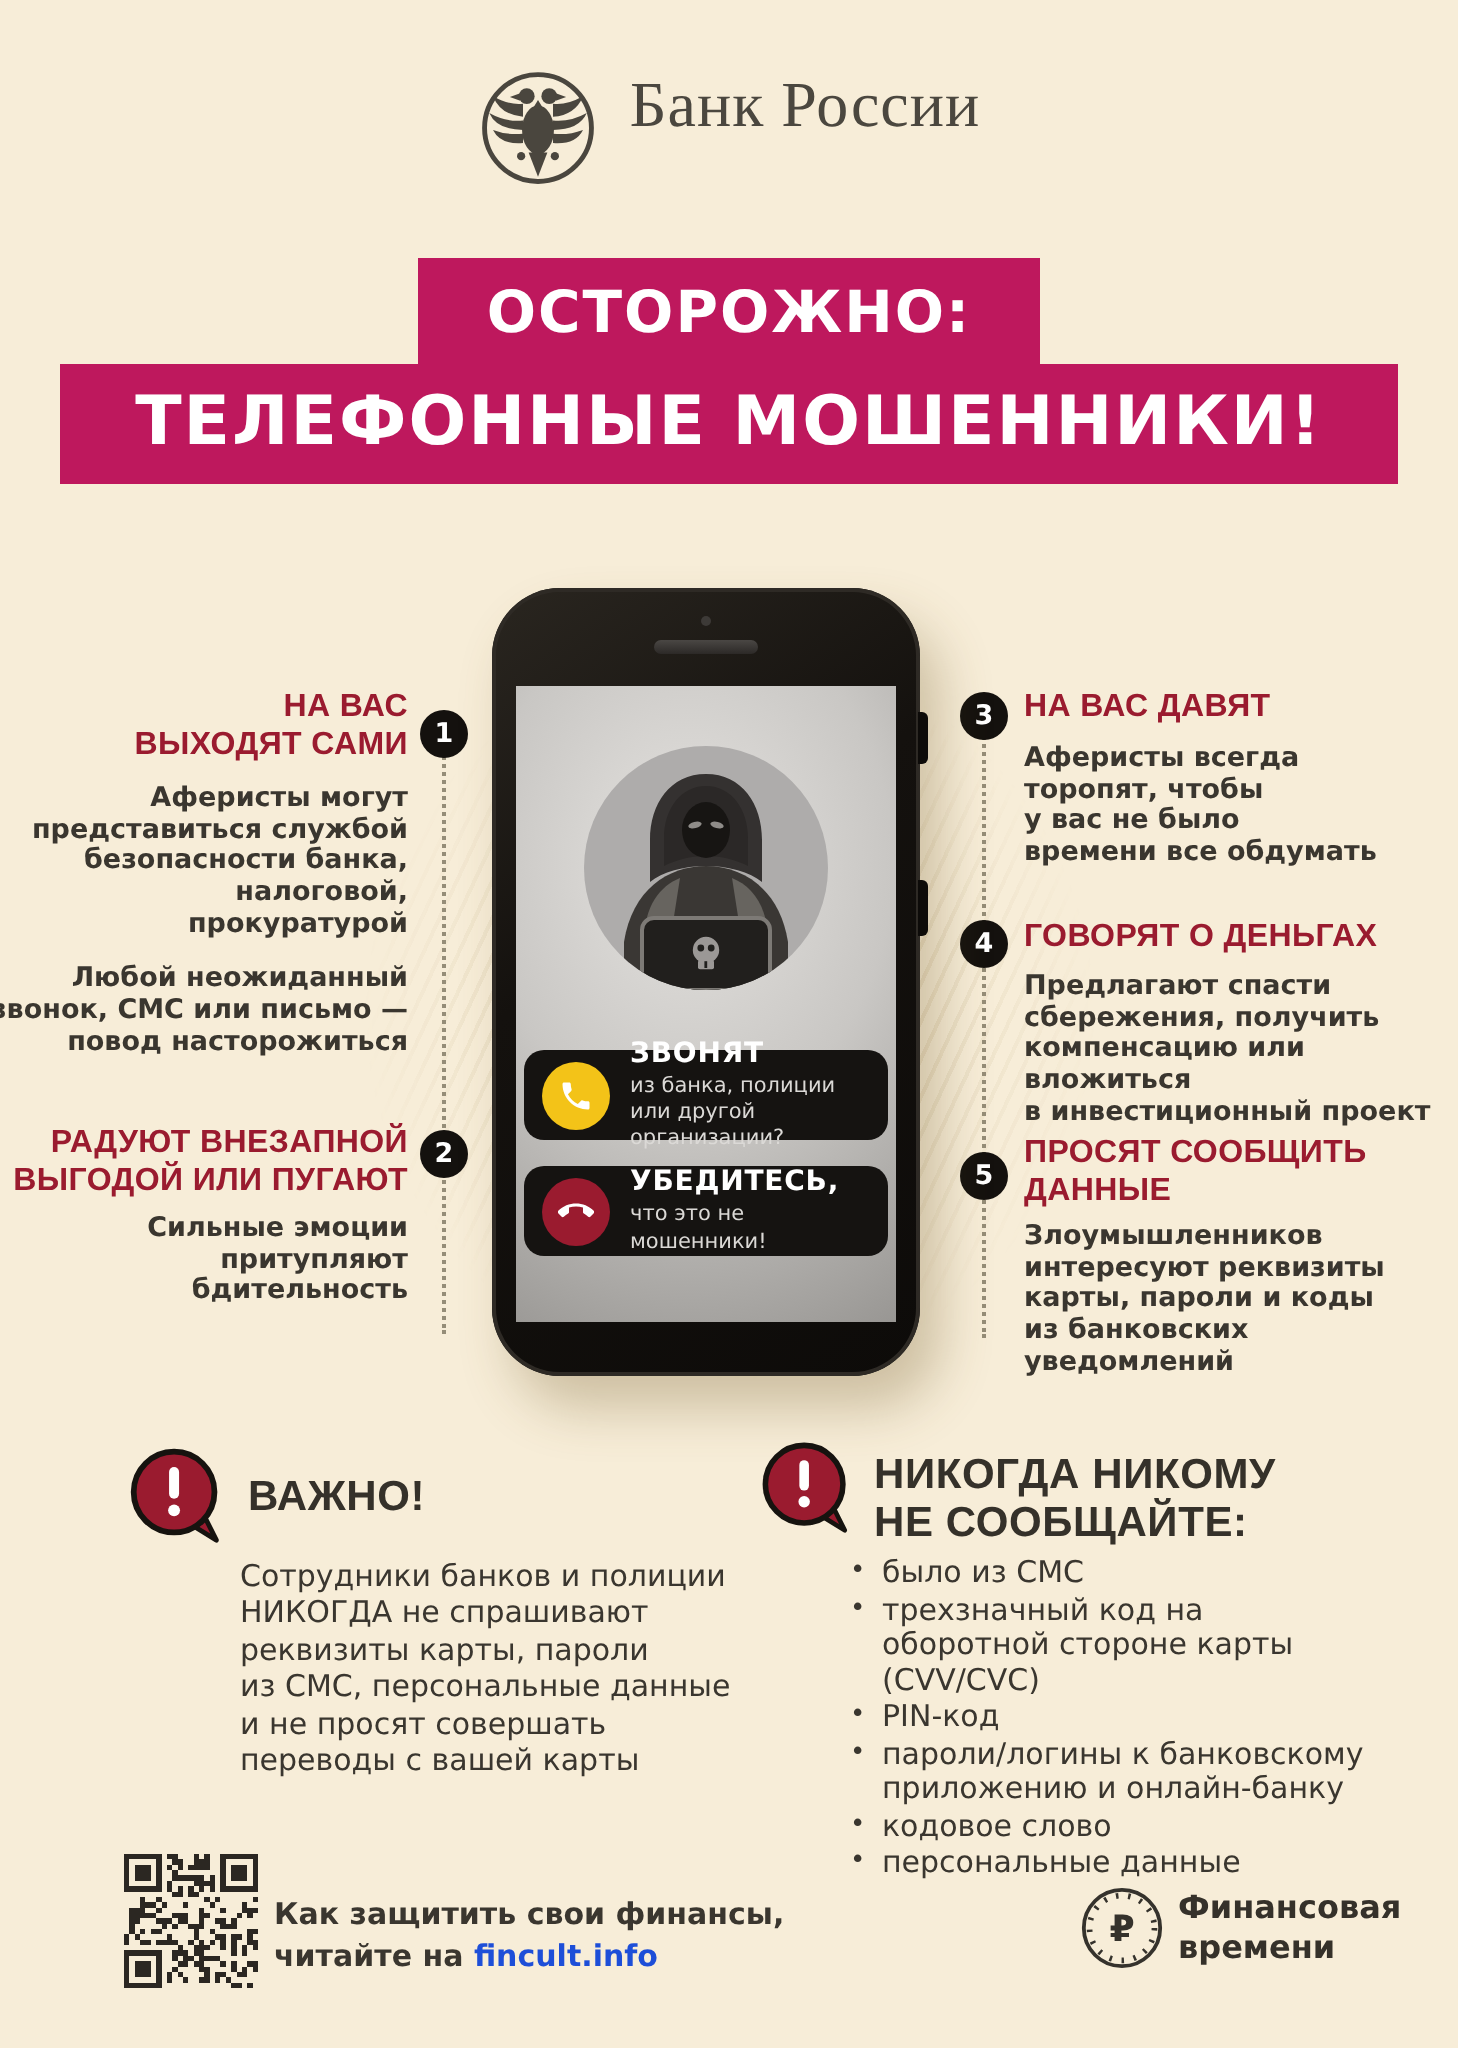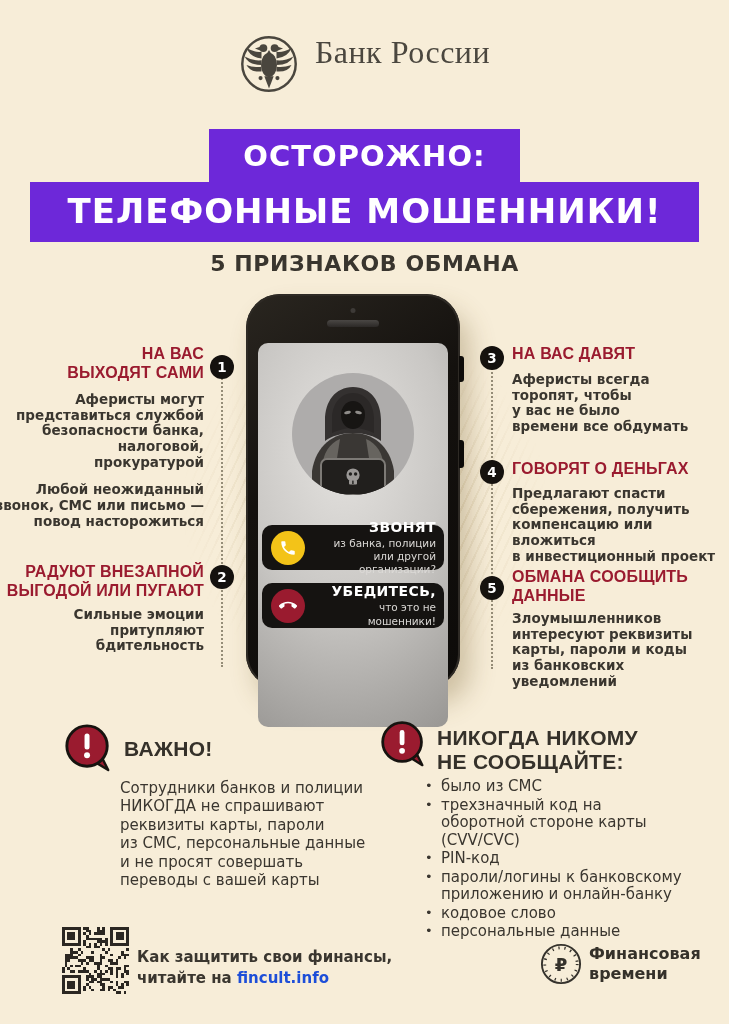--- a/index.html
+++ b/index.html
@@ -9,21 +9,21 @@
     font-family:"DejaVu Sans", sans-serif; color:#3a362f;
   }
   .pre { white-space:pre-line; }
 
   
   .header { position:absolute; top:34px; left:0; right:0; display:flex; align-items:flex-start; justify-content:center; gap:16px; }
   .logo-text { font-family:"Liberation Serif", serif; font-size:32px; color:#4b473f; letter-spacing:0.5px; }
 
   
   .banner { position:absolute; top:129px; left:0; right:0; display:flex; flex-direction:column; align-items:center; }
-  .banner-line { background:#6d28d9; color:#ffffff; font-weight:bold; letter-spacing:1px; text-align:center; }
+  .banner-line { background:#be185d; color:#ffffff; font-weight:bold; letter-spacing:1px; text-align:center; }
   .banner-line.l1 { font-size:29px; padding:10px 34px 9px; }
   .banner-line.l2 { font-size:34px; padding:9px 38px 11px; }
   .subtitle { position:absolute; top:251px; left:0; right:0; text-align:center; font-size:22px; font-weight:bold; color:#39352e; letter-spacing:0.6px; }
 
   
   .texture {
     position:absolute; left:140px; top:268px; width:450px; height:478px;
     background:repeating-linear-gradient(115deg, rgba(167,140,84,0.18) 0 2px, rgba(167,140,84,0) 2px 8px);
     -webkit-mask-image:radial-gradient(ellipse 55% 52% at 50% 50%, #000 25%, transparent 74%);
             mask-image:radial-gradient(ellipse 55% 52% at 50% 50%, #000 25%, transparent 74%);
@@ -54,22 +54,22 @@
 
   
   .phone { position:absolute; left:246px; top:294px; width:214px; height:394px; border-radius:34px;
            background:linear-gradient(145deg,#2a2620 0%,#14110e 40%,#0d0b09 100%);
            box-shadow:inset 0 0 0 2px #2e2a25, 10px 16px 26px rgba(110,85,35,0.30); }
   .side-btn { position:absolute; right:-4px; width:5px; background:#0d0b09; border-radius:0 3px 3px 0; }
   .side-btn.s1 { top:62px; height:26px; } .side-btn.s2 { top:146px; height:28px; }
   .camera  { position:absolute; top:14px; left:50%; transform:translateX(-50%); width:5px; height:5px; border-radius:50%; background:#3d3a37; }
   .speaker { position:absolute; top:26px; left:50%; transform:translateX(-50%); width:52px; height:7px; border-radius:4px;
              background:linear-gradient(#4a4744,#2c2927); }
-  .screen { position:absolute; left:12px; top:49px; width:190px; height:384px; border-radius:10px; overflow:hidden;
-            background:radial-gradient(120% 90% at 45% 28%, #e4e2df 0%, #c9c7c4 45%, #a3a19e 82%, #908e8b 100%);text-align:right; }
+  .screen { position:absolute; left:12px; top:49px; width:190px; height:318px; border-radius:0; overflow:hidden;
+            background:radial-gradient(120% 90% at 45% 28%, #e4e2df 0%, #c9c7c4 45%, #a3a19e 82%, #908e8b 100%); }
   .avatar { position:absolute; left:50%; transform:translateX(-50%); top:30px; width:122px; height:122px; border-radius:50%;
             background:#aeacab; overflow:hidden; }
   .chips { position:absolute; left:4px; right:4px; top:182px; display:flex; flex-direction:column; gap:13px; }
   .chip { display:flex; align-items:center; height:45px; border-radius:10px; background:#151311; padding:0 8px 0 9px; }
   .chip-icon { width:34px; height:34px; border-radius:50%; flex:0 0 34px; display:flex; align-items:center; justify-content:center; }
   .chip-icon.yellow { background:#f3c318; } .chip-icon.red { background:#9a1b2f; }
   .chip-text { margin-left:10px; color:#fff; }
   .chip-title { font-size:14px; font-weight:bold; letter-spacing:0.4px; }
   .chip-sub { font-size:10.5px; color:#dbd9d6; line-height:1.25; margin-top:2px; }
 
@@ -119,21 +119,20 @@
           <circle cx="41" cy="47" r="2.2"></circle>
       </g>
     </svg>
     <span class="logo-text">Банк России</span>
   </div>
 
   <div class="banner">
     <div class="banner-line l1">ОСТОРОЖНО:</div>
     <div class="banner-line l2">ТЕЛЕФОННЫЕ МОШЕННИКИ!</div>
   </div>
-  <div class="subtitle">5 ПРИЗНАКОВ ОБМАНА</div>
 
   <div class="texture"></div>
   <div class="dots left"></div>
   <div class="dots right"></div>
 
   <div class="sl t1 sign-title pre">НА ВАС
 ВЫХОДЯТ САМИ</div>
   <div class="sl p1 sign-body">
     <p class="pre">Аферисты могут
 представиться службой
@@ -159,21 +158,21 @@
 у вас не было
 времени все обдумать</p>
   </div>
   <div class="sr t4 sign-title pre">ГОВОРЯТ О ДЕНЬГАХ</div>
   <div class="sr p4 sign-body">
     <p class="pre">Предлагают спасти
 сбережения, получить
 компенсацию или вложиться
 в инвестиционный проект</p>
   </div>
-  <div class="sr t5 sign-title pre">ОБМАНА СООБЩИТЬ
+  <div class="sr t5 sign-title pre">ПРОСЯТ СООБЩИТЬ
 ДАННЫЕ</div>
   <div class="sr p5 sign-body">
     <p class="pre">Злоумышленников
 интересуют реквизиты
 карты, пароли и коды
 из банковских уведомлений</p>
   </div>
 
   <div class="badge b1">1</div>
   <div class="badge b2">2</div>

